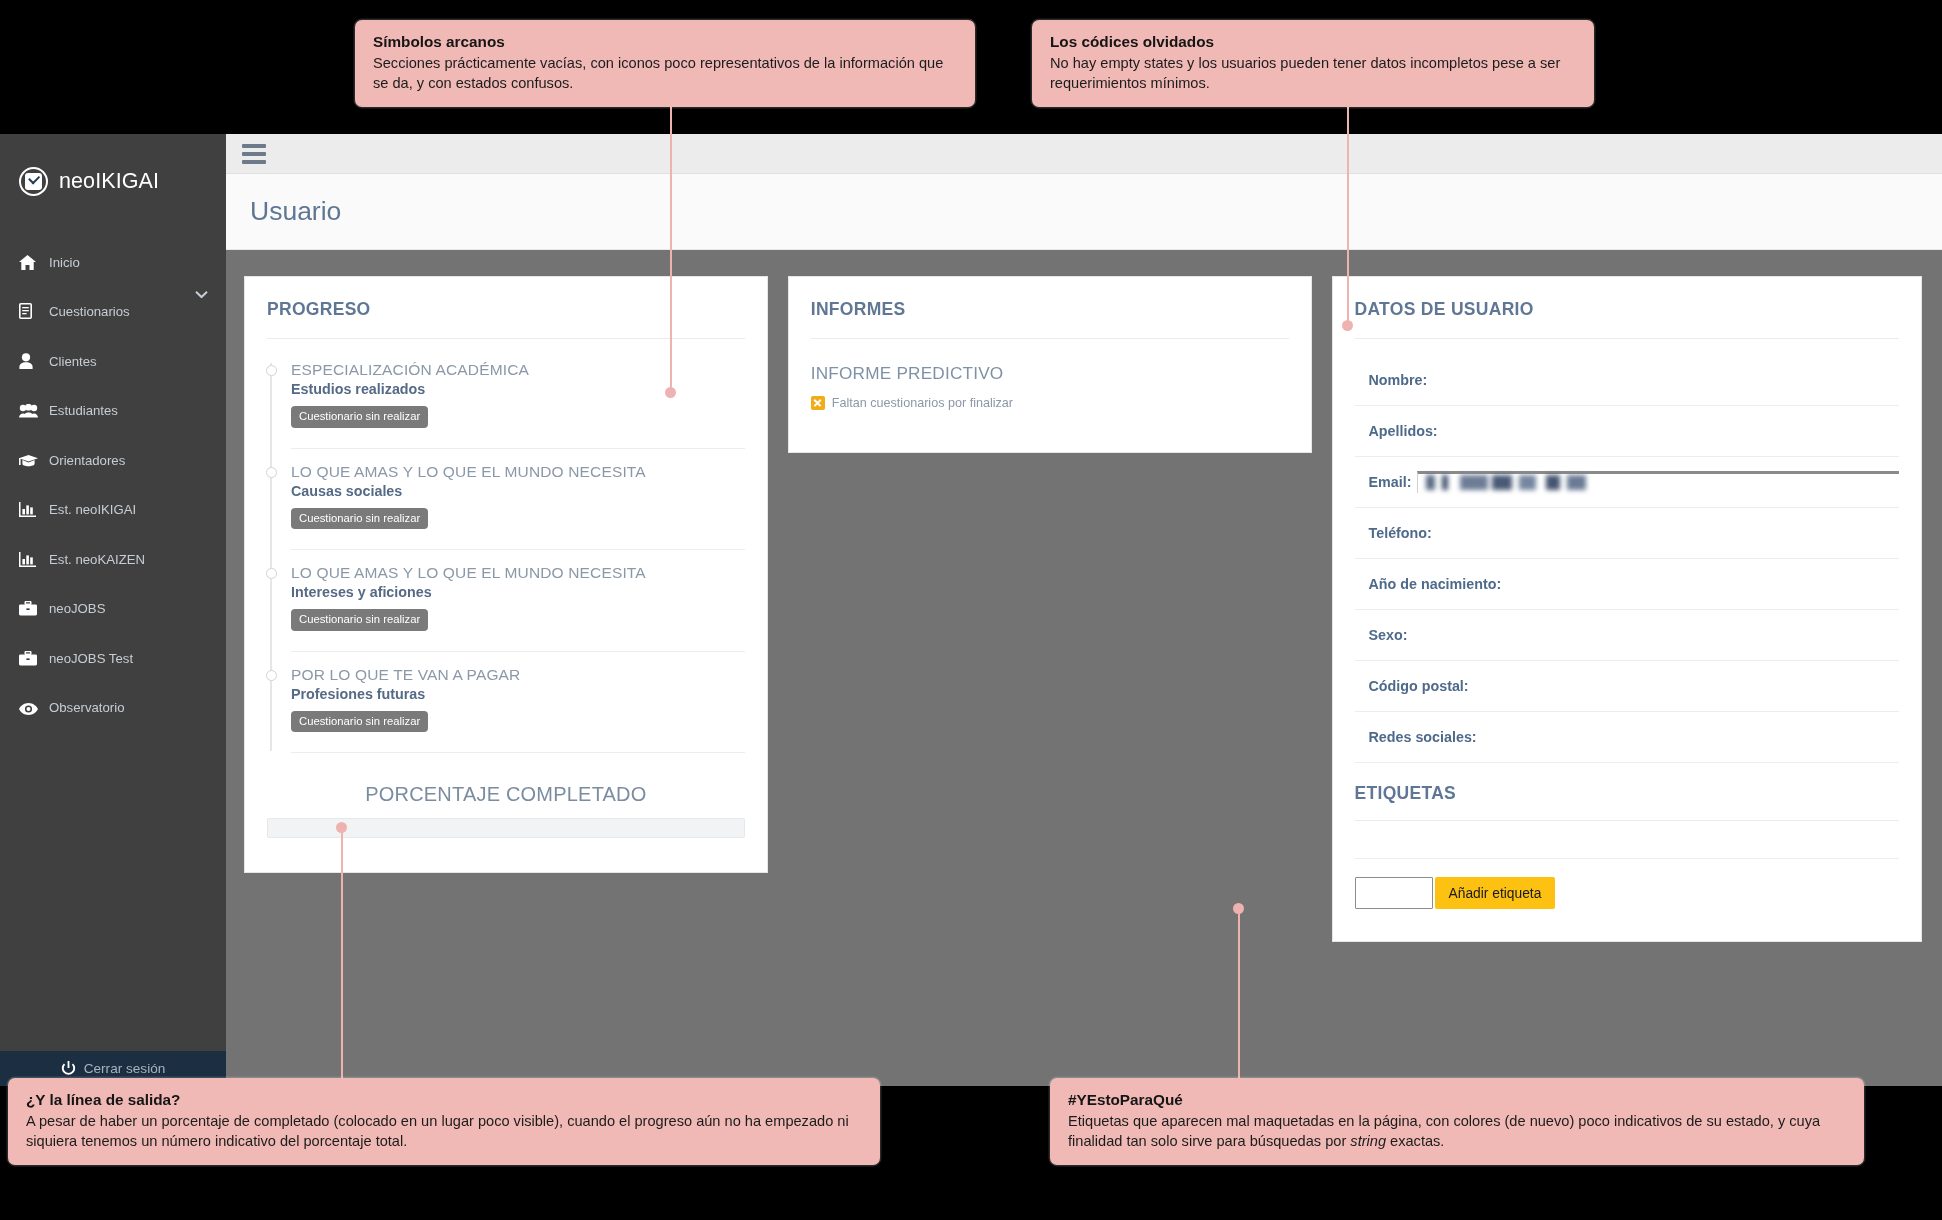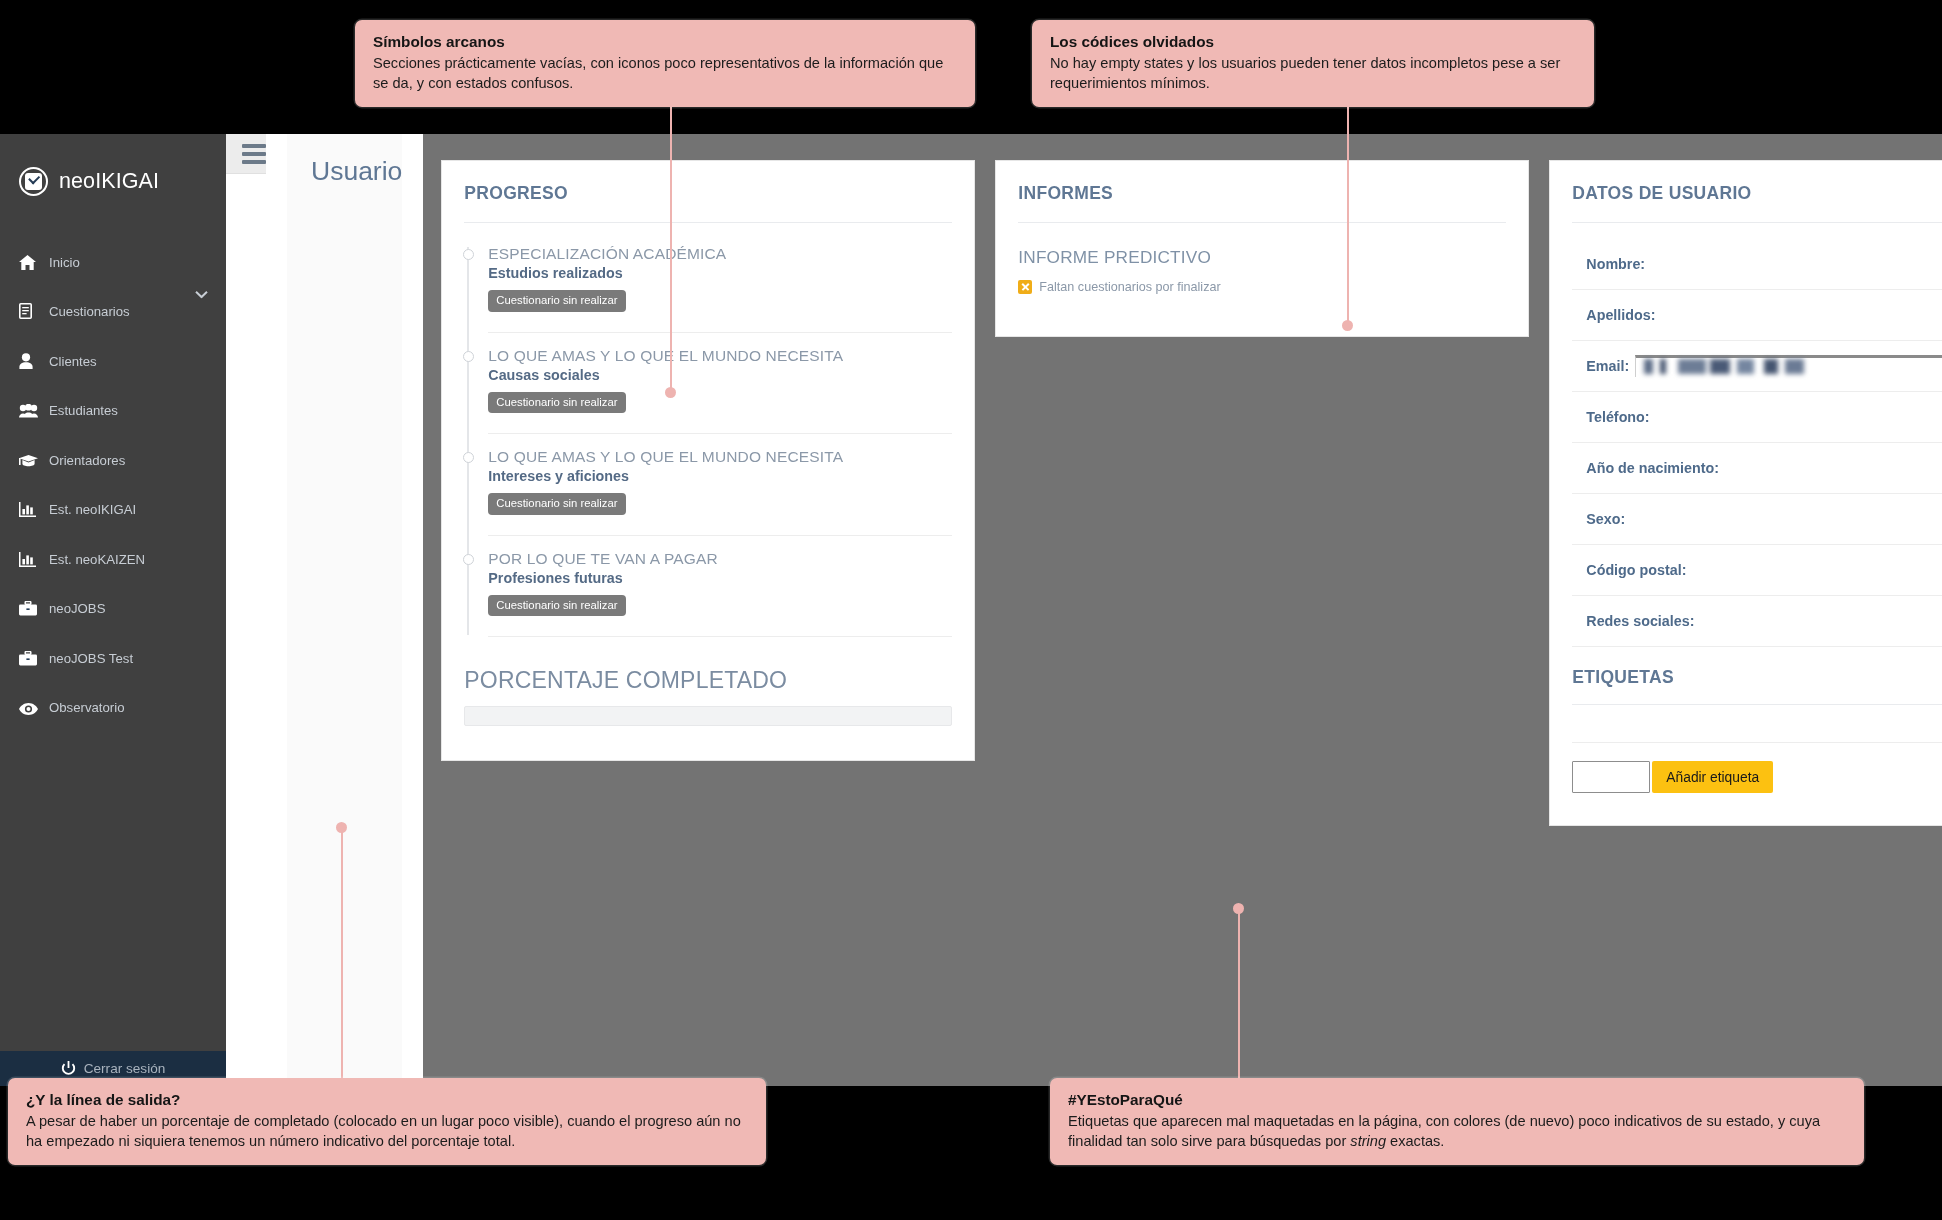--- a/index.html
+++ b/index.html
@@ -93,24 +93,23 @@
     gap: 8px;
     color: #a9b3be;
     font-size: 13.6px;
     cursor: pointer;
   }
   #logout .pwr { color: #ffffff; display: flex; }
 
   
   #main {
     flex: 1 1 auto;
-    display: flex; flex-direction: row;
+    display: flex; flex-direction: column;
     background: #ffffff;
     min-width: 0;
-    gap: 21px;
   }
   #topbar {
     height: 40px;
     background: #ececec;
     border-bottom: 1px solid #e0e0e0;
     display: flex; align-items: center;
     padding-left: 16px;
   }
   #hamburger { display: flex; flex-direction: column; gap: 4px; cursor: pointer; }
   #hamburger span {
@@ -201,23 +200,24 @@
     background: #7a7a7a;
     color: #ffffff;
     font-size: 11.3px;
     padding: 5px 8px 5px 8px;
     border-radius: 4px;
     line-height: 1;
   }
 
   .pct-title {
     color: #7b8ca1;
-    font-size: 23px;
+    font-size: 20px;
     margin-top: 30px;
     letter-spacing: .2px;
+    text-align: center;
   }
   .pct-bar {
     margin-top: 12px;
     height: 20px;
     background: #f2f3f4;
     border: 1px solid #e7e8ea;
     border-radius: 2px;
     margin-bottom: 24px;
     position: relative;
     overflow: hidden;
@@ -346,21 +346,21 @@
   }
   .callout .c-body {
     font-size: 14.6px;
     color: #1c1c1c;
     line-height: 1.35;
   }
   .callout .c-body em { font-style: italic; }
 
   #co-1 { left: 355px; top: 20px;  width: 620px; }
   #co-2 { left: 1032px; top: 20px; width: 562px; }
-  #co-3 { left: 8px;  top: 1078px; width: 758px; }
+  #co-3 { left: 8px;  top: 1078px; width: 872px; }
   #co-4 { left: 1050px; top: 1078px; width: 814px; }
 
   
   .conn {
     position: absolute;
     background: #eeb3b0;
     width: 2px;
     z-index: 25;
   }
   .conn-dot {

